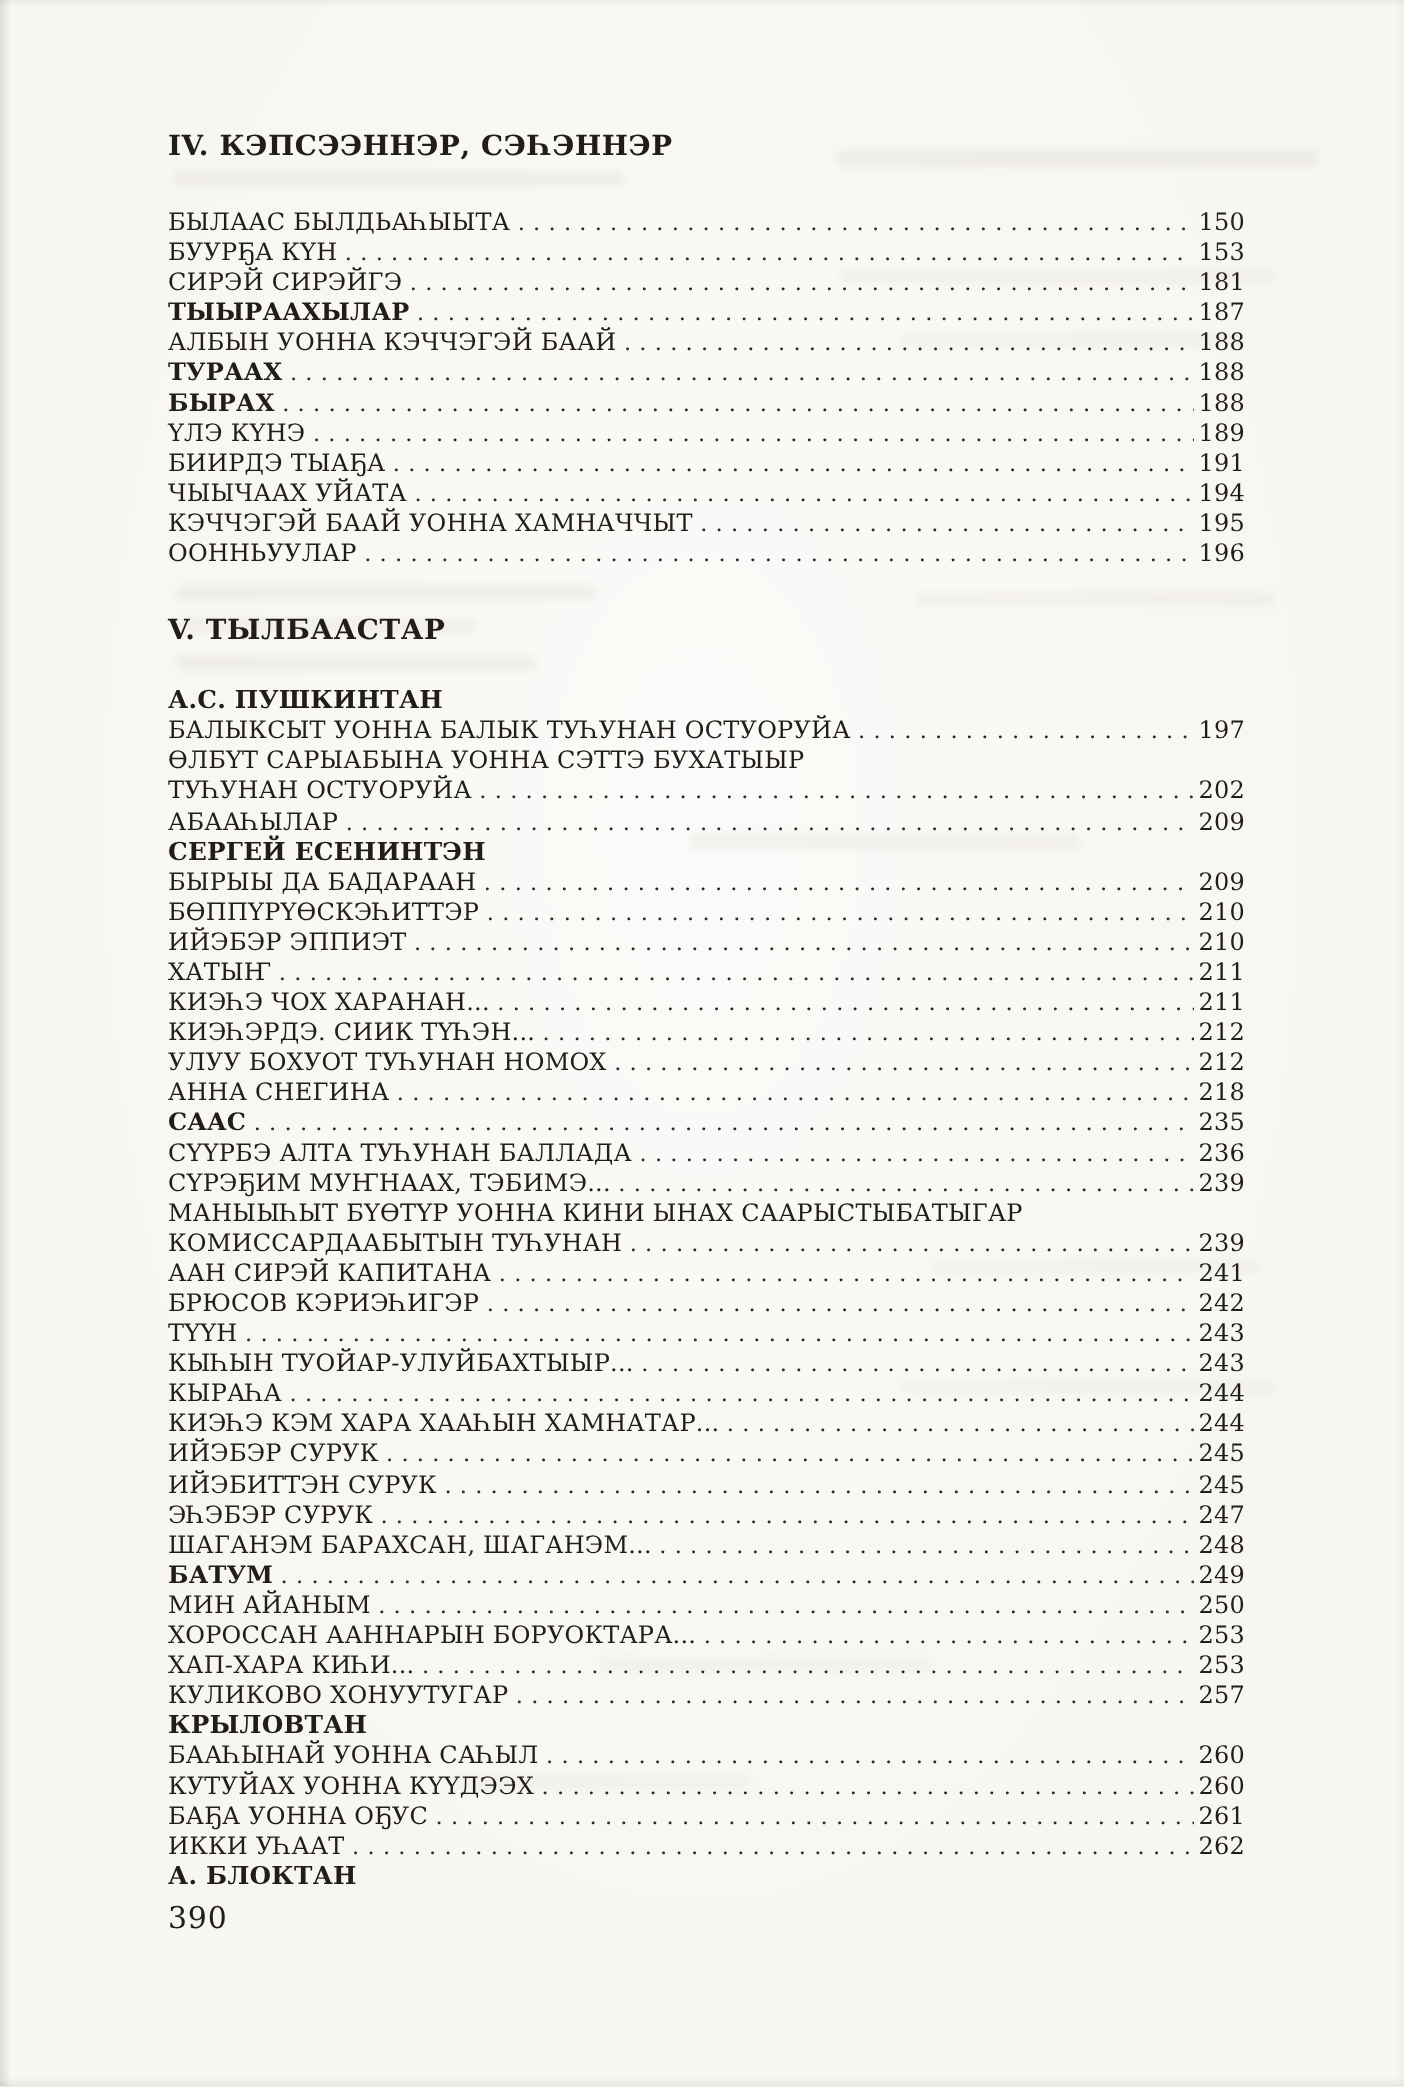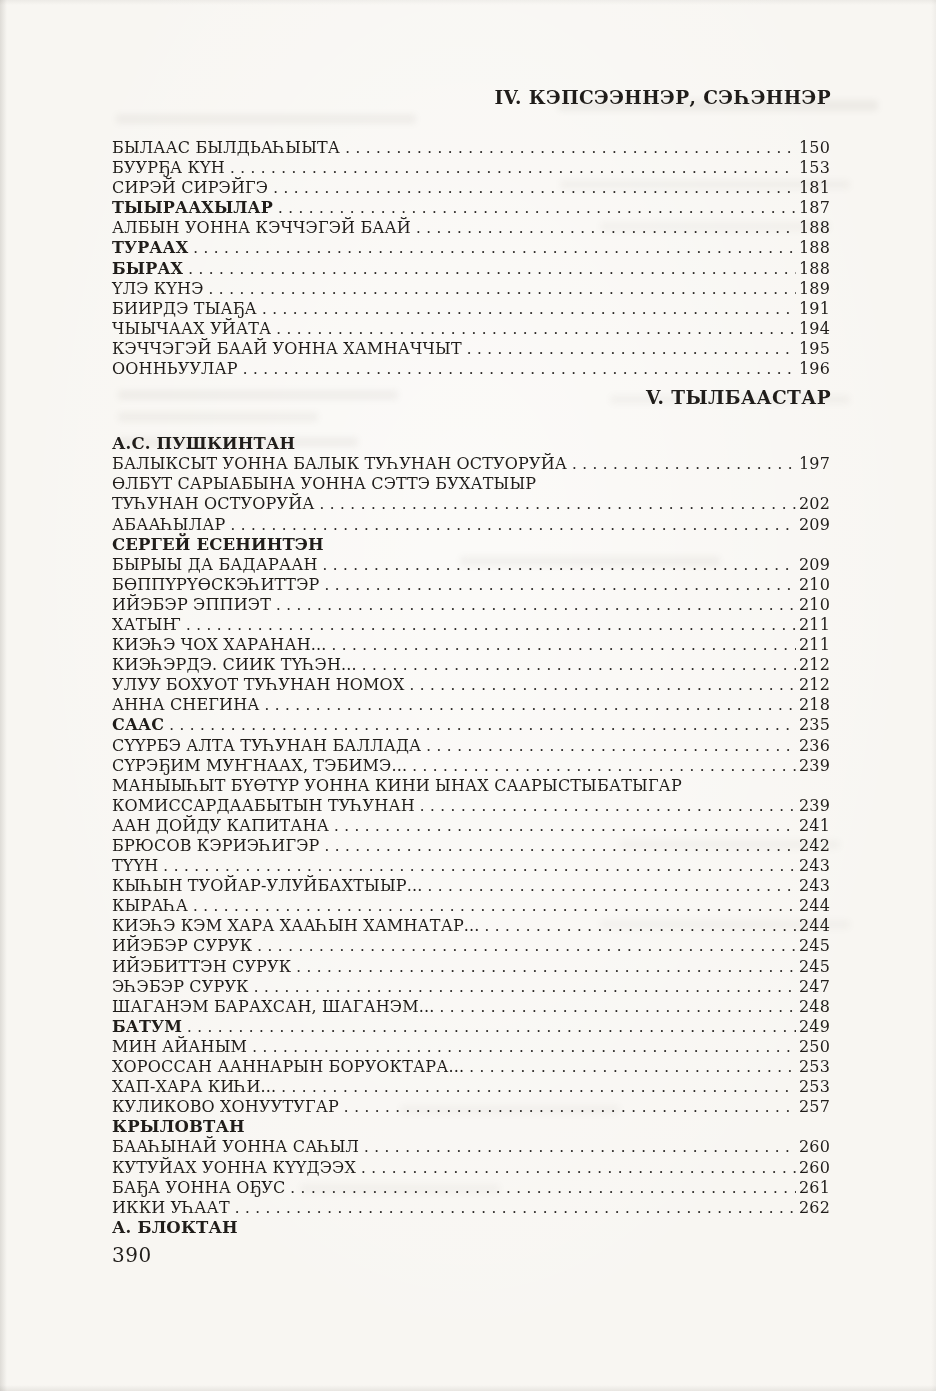--- a/index.html
+++ b/index.html
@@ -21,28 +21,28 @@
     overflow:hidden;
     color:#201d1a;
   }
   .content{
     position:absolute;
     left:112px; top:86px;
     width:719px;
   }
   .section-title{
     margin:0 0 28px 0;
-    text-align:right;
+    text-align:left;
     font-weight:bold;
     font-size:18.5px;
     line-height:24px;
     letter-spacing:0.4px;
   }
   .section-title.second{
-    margin-top:7px;
+    margin-top:30px;
     margin-bottom:24px;
   }
   .toc-row{
     display:flex;
     align-items:baseline;
     height:20.1px;
     line-height:20.1px;
     font-size:16px;
     letter-spacing:0.15px;
   }
@@ -251,21 +251,21 @@
         </div>
         <div class="toc-row plain">
           <span class="toc-title">МАНЫЫҺЫТ БҮӨТҮР УОННА КИНИ ЫНАХ СААРЫСТЫБАТЫГАР</span>
         </div>
         <div class="toc-row entry">
           <span class="toc-title">КОМИССАРДААБЫТЫН ТУҺУНАН</span>
           <span class="leader"></span>
           <span class="toc-page">239</span>
         </div>
         <div class="toc-row entry">
-          <span class="toc-title">ААН ДОЙДУ КАПИТАНА</span>
+          <span class="toc-title">ААН СИРЭЙ КАПИТАНА</span>
           <span class="leader"></span>
           <span class="toc-page">241</span>
         </div>
         <div class="toc-row entry">
           <span class="toc-title">БРЮСОВ КЭРИЭҺИГЭР</span>
           <span class="leader"></span>
           <span class="toc-page">242</span>
         </div>
         <div class="toc-row entry">
           <span class="toc-title">ТҮҮН</span>

